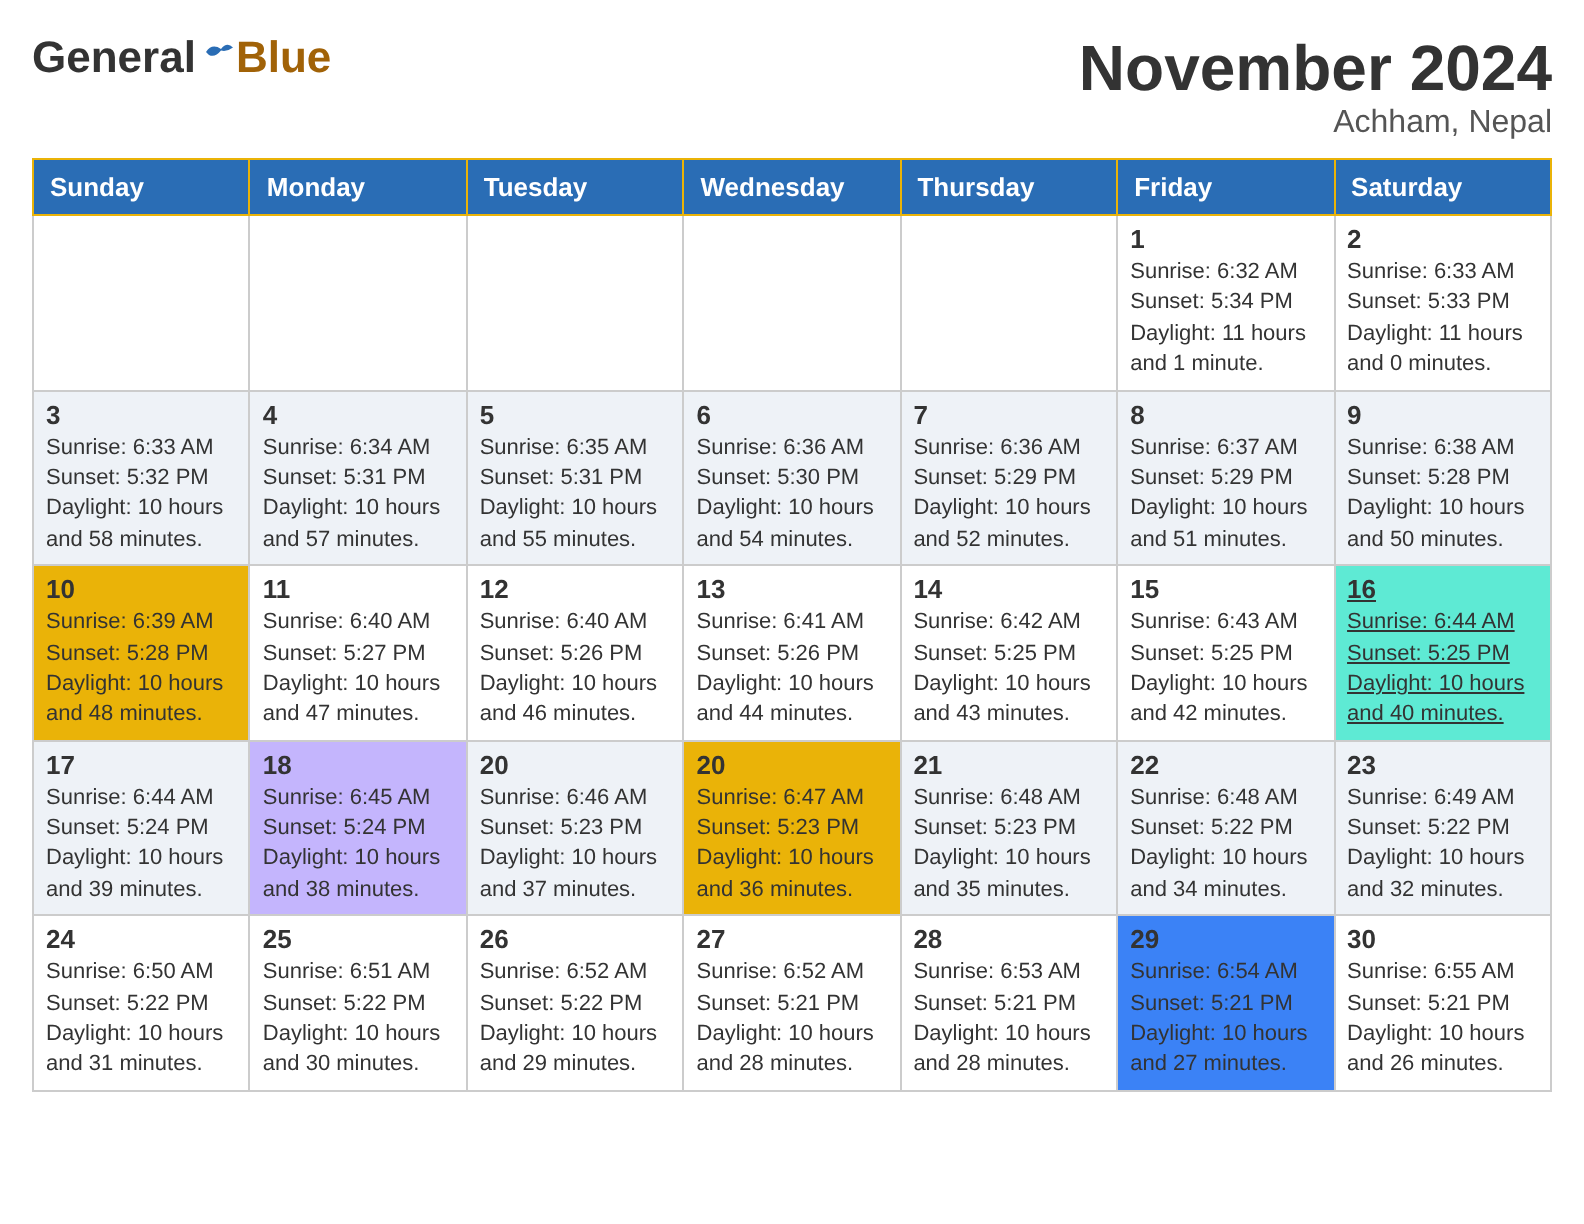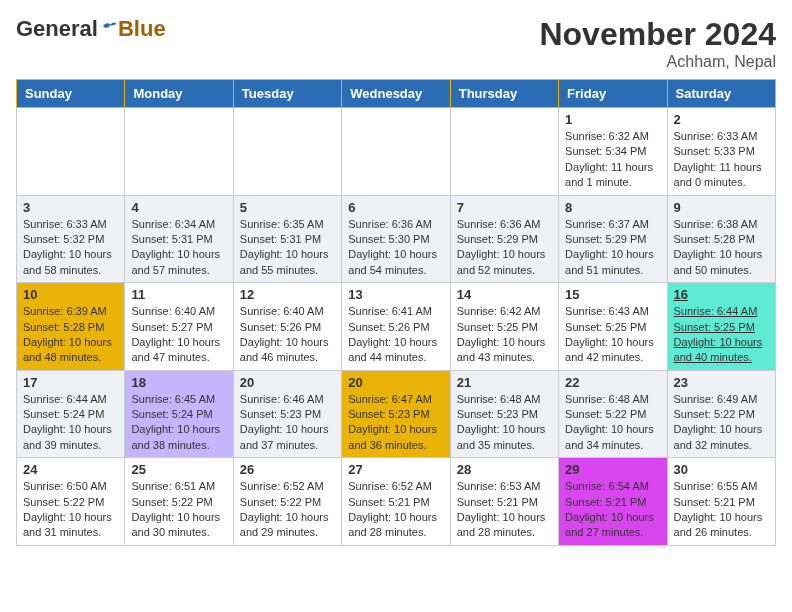--- a/index.html
+++ b/index.html
@@ -299,21 +299,21 @@
           <div class="day-info" style="white-space: pre-line;">Sunrise: 6:52 AM
 Sunset: 5:21 PM
 Daylight: 10 hours and 28 minutes.</div>
         </td>
         <td style="background: rgb(255, 255, 255);">
           <span class="day-num">28</span>
           <div class="day-info" style="white-space: pre-line;">Sunrise: 6:53 AM
 Sunset: 5:21 PM
 Daylight: 10 hours and 28 minutes.</div>
         </td>
-        <td style="background: #d946ef;">
+        <td style="background: #3b82f6;">
           <span class="day-num">29</span>
           <div class="day-info" style="white-space: pre-line;">Sunrise: 6:54 AM
 Sunset: 5:21 PM
 Daylight: 10 hours and 27 minutes.</div>
         </td>
         <td style="background: rgb(255, 255, 255);">
           <span class="day-num">30</span>
           <div class="day-info" style="white-space: pre-line;">Sunrise: 6:55 AM
 Sunset: 5:21 PM
 Daylight: 10 hours and 26 minutes.</div>

